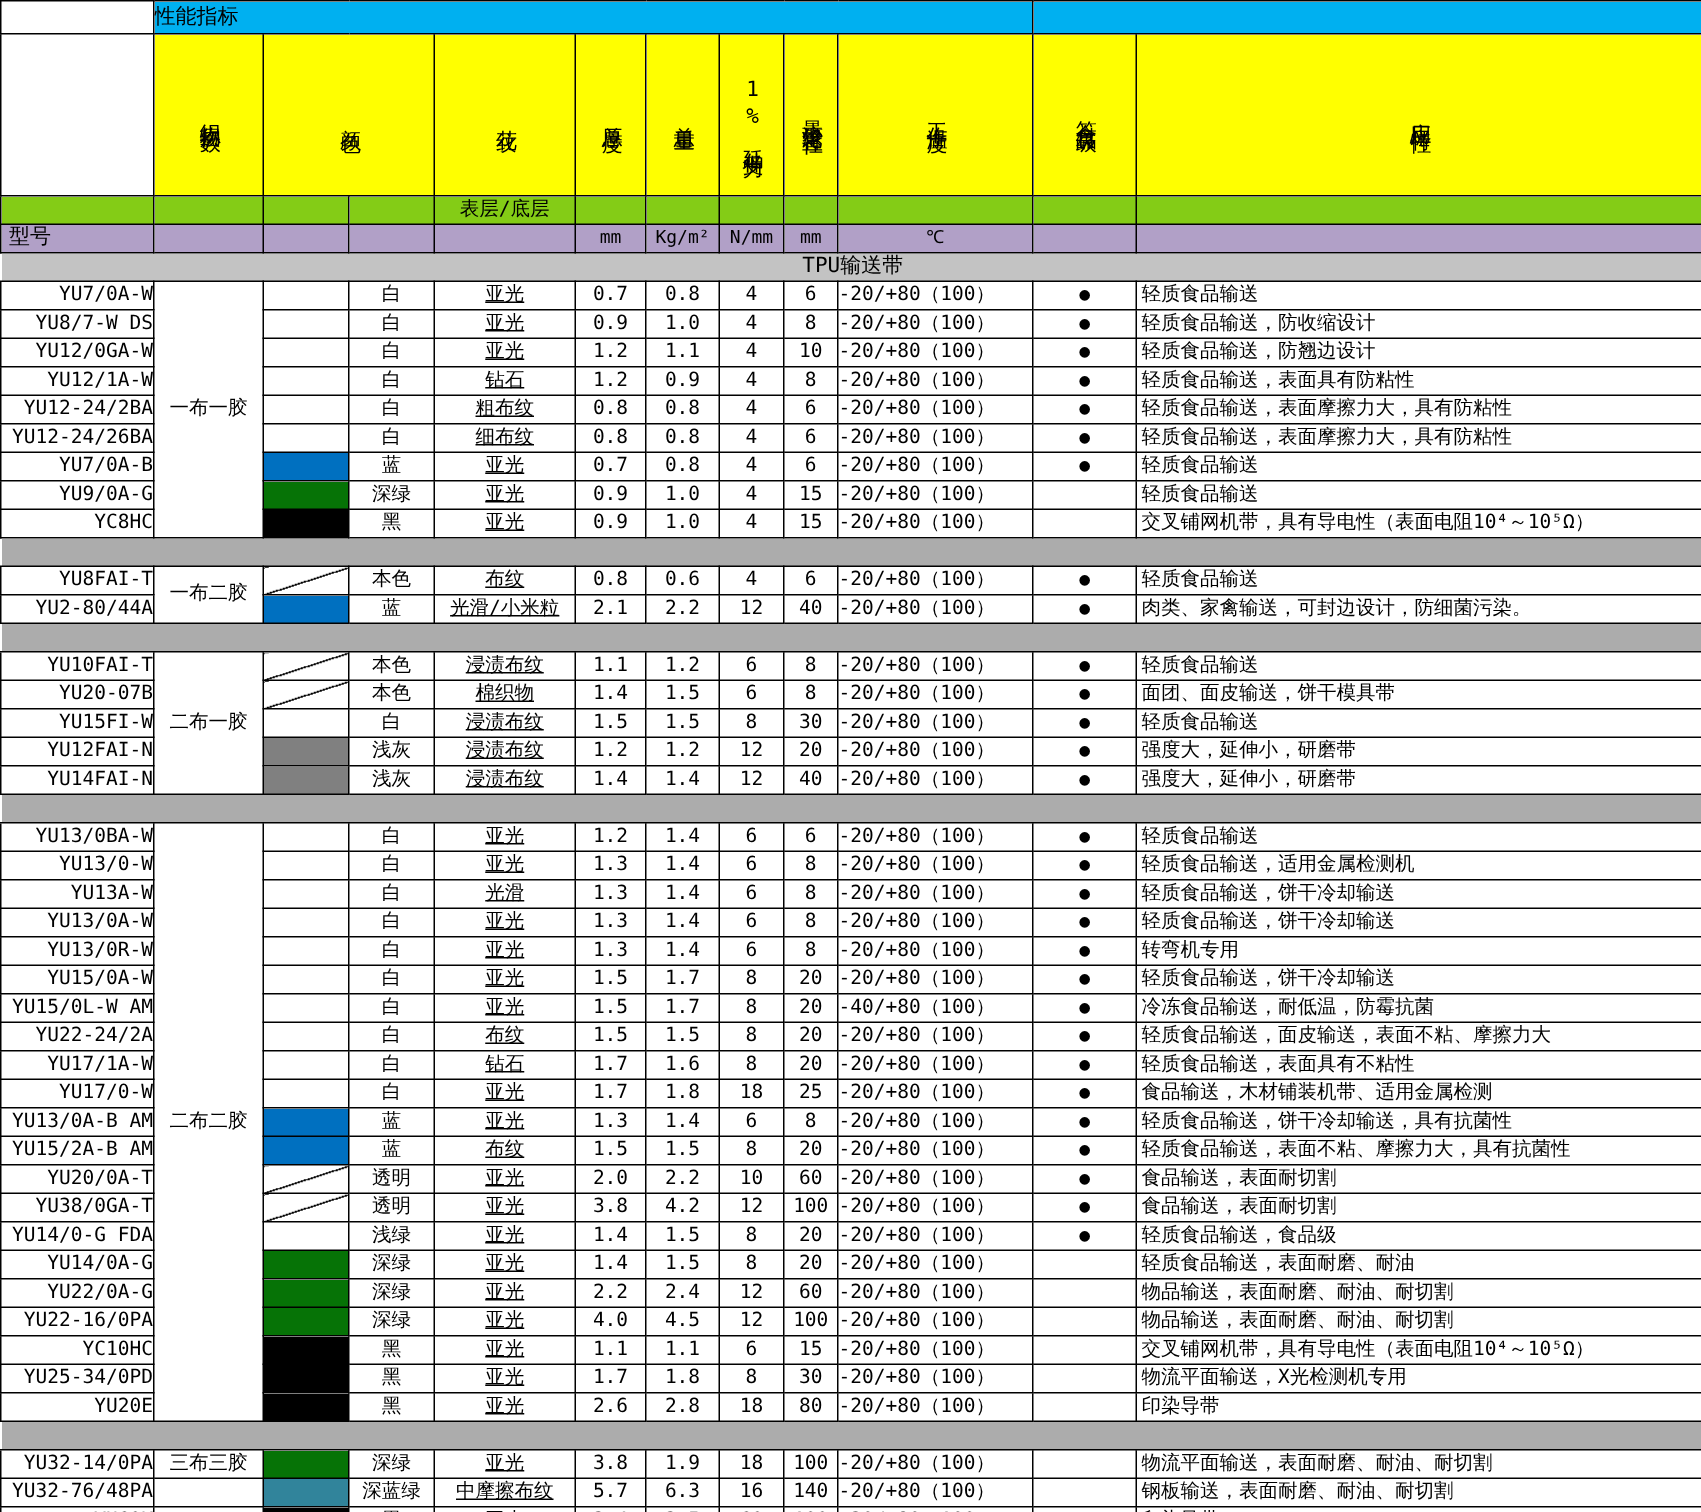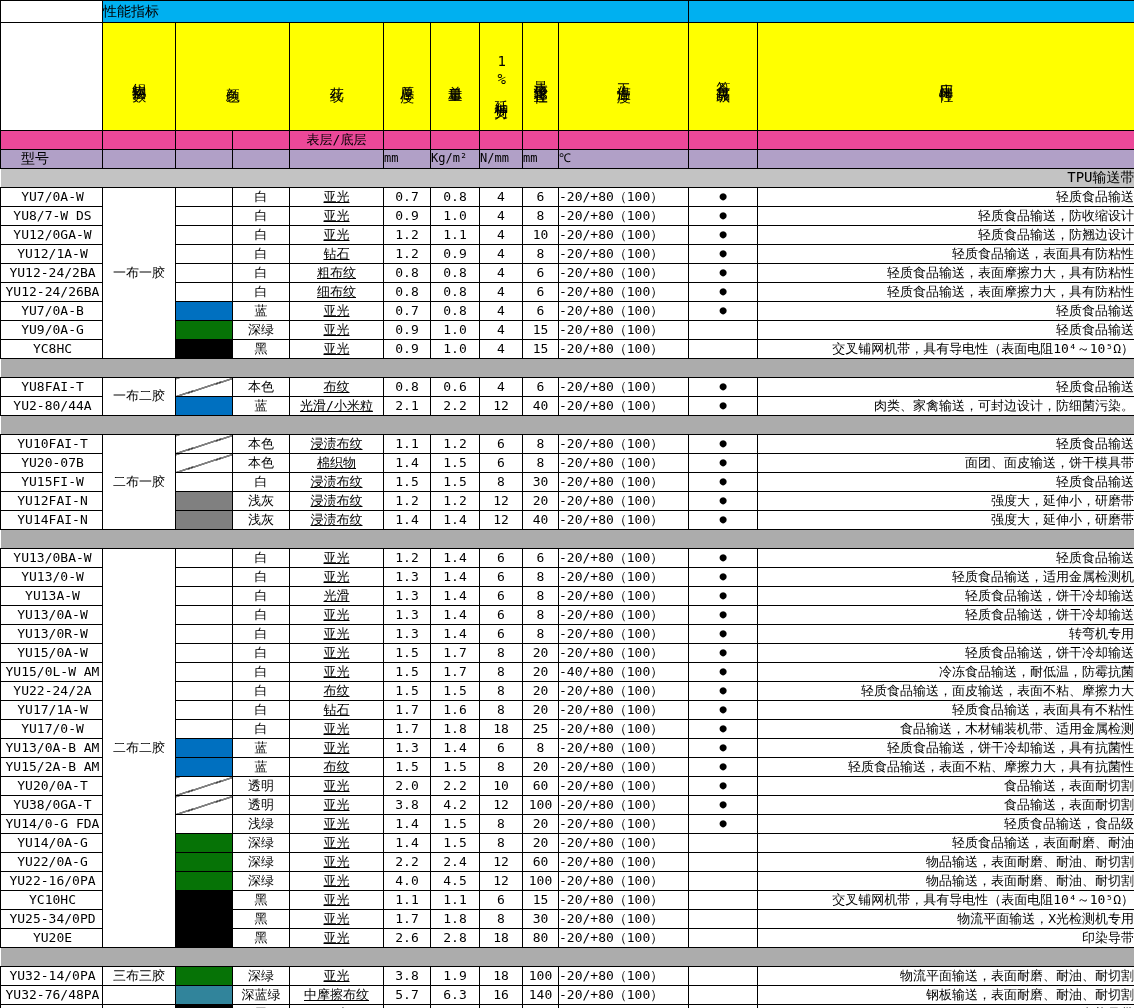--- a/index.html
+++ b/index.html
@@ -4,38 +4,38 @@
 <style>
   html,body{margin:0;padding:0;background:#fff;}
   body{width:1134px;font-family:"DejaVu Sans Mono","Liberation Mono",monospace;}
   table{border-collapse:collapse;table-layout:fixed;width:1134px;}
   td{border:1px solid #000;height:18px;padding:0;font-size:13px;color:#000;
      vertical-align:middle;white-space:nowrap;overflow:hidden;line-height:1.1;}
   tr.r1{height:22px;}
   tr.r2{height:108px;}
   .cyan{background:#00B0F0;font-size:14px;}
   .yellow{background:#FFFF00;text-align:center;vertical-align:middle;}
-  .orange{background:#ec4899;}
+  .orange{background:#84cc16;}
   .purple{background:#B1A0C7;}
   .white{background:#fff;}
   .vtext{writing-mode:vertical-rl;text-orientation:upright;display:inline-block;
          letter-spacing:2px;font-size:14px;}
-  td.band{background:#C3C3C3;text-align:right;padding-left:2px;font-size:14px;
+  td.band{background:#C3C3C3;text-align:center;padding-left:2px;font-size:14px;
           border-left:none;border-right:none;}
   tr.sep td{background:#ACACAC;border-left:none;border-right:none;}
-  td.model{text-align:center;padding-left:2px;}
+  td.model{text-align:right;padding-left:2px;}
   td.layers{text-align:center;margin-top:44px;}
   td.cname{text-align:center;}
   td.pattern{text-align:center;text-decoration:underline;}
   td.num{text-align:center;}
   td.temp{}
   td.food{text-align:center;font-size:12px;}
-  td.app{text-align:right;padding-left:3px;}
-  td.unit{font-size:12px;}
-  td.mlabel{text-align:left;padding-left:20px;font-size:14px;}
+  td.app{text-align:left;padding-left:3px;}
+  td.unit{text-align:center;font-size:12px;}
+  td.mlabel{text-align:left;padding-left:5px;font-size:14px;}
   td.sub{text-align:center;font-size:13px;}
   .sw-blue{background:#0070C0;}
   .sw-green{background:#067306;}
   .sw-black{background:#000000;}
   .sw-gray{background:#808080;}
   .sw-teal{background:#31849B;}
   .sw-diag{background-image:linear-gradient(to bottom right,
             transparent 48.5%,#000 48.5%,#000 51.5%,transparent 51.5%);}
 </style>
 </head>

